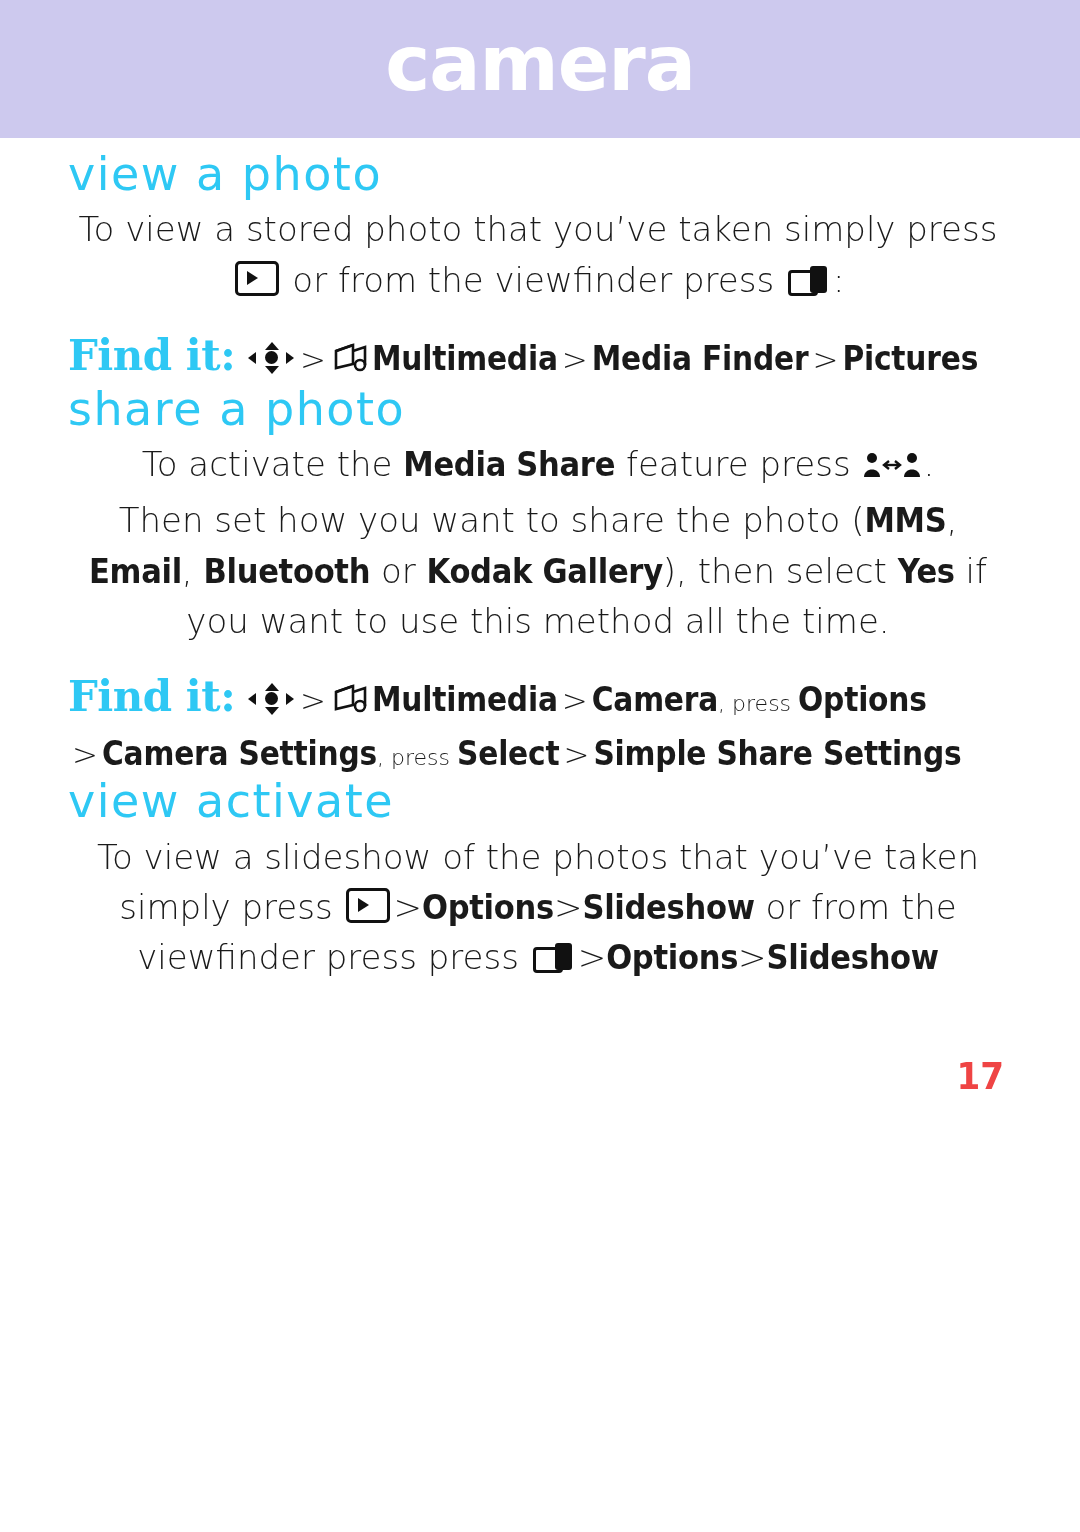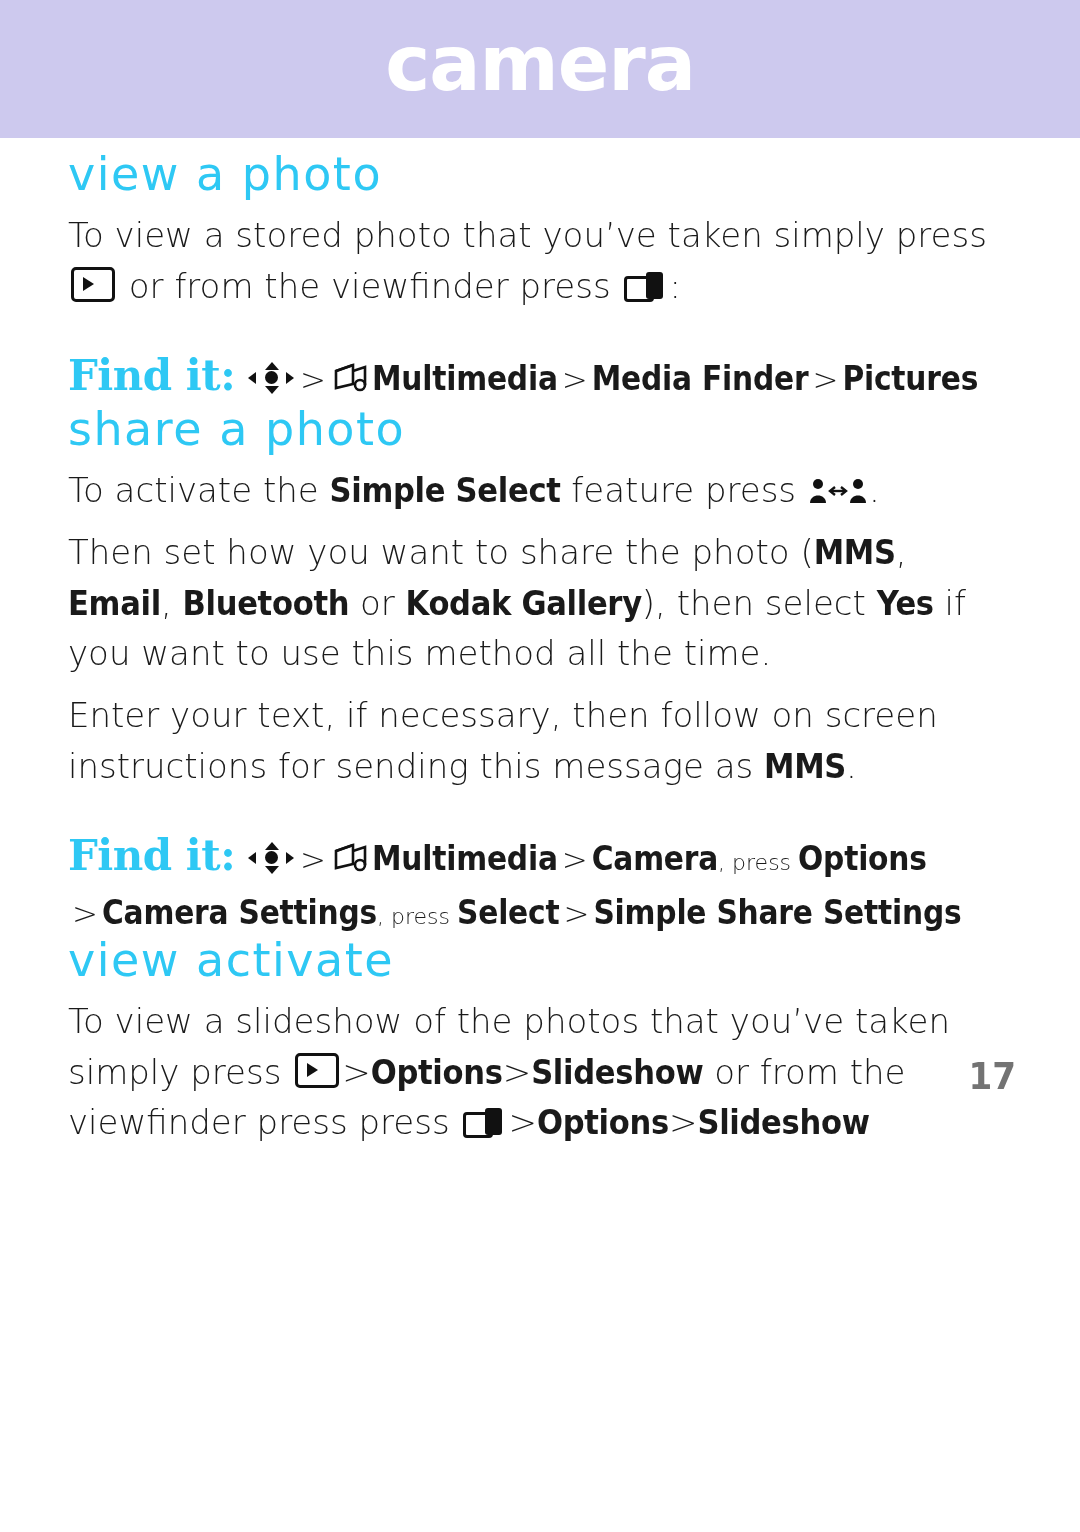--- a/index.html
+++ b/index.html
@@ -55,33 +55,34 @@
     font-family: "DejaVu Sans", sans-serif;
   }
   .sec-view-photo { margin-top: 14px; }
   .sec-share-photo { margin-top: 60px; }
   .sec-view-slideshow { margin-top: 52px; }
 
   p.body-text {
     font-size: 34px;
     color: #1a1a1a;
     line-height: 1.48;
-    margin: 12px 0 0 0;
-    font-weight: 300;
+    margin: 6px 0 0 0;
+    font-weight: 300;
+    text-align: center;
   }
 
   .b {
     font-family: "DejaVu Sans Condensed", "DejaVu Sans", sans-serif;
     font-weight: bold;
     letter-spacing: -0.3px;
   }
 
   
   .find-it {
-    margin-top: 36px;
+    margin-top: 22px;
     font-size: 34px;
     line-height: 1.38;
     color: #1a1a1a;
   }
   .find-it .findlabel {
     color: #2ec8f4;
     font-size: 42px;
     font-weight: bold;
     font-family: "DejaVu Serif", serif;
     letter-spacing: -0.5px;
@@ -199,25 +200,25 @@
   
   .ic-share {
     width: 58px; height: 30px;
     margin: 0 2px;
   }
   .ic-share svg { display:block; }
 
   
   .page-number {
     position: absolute;
-    right: 64px;
+    right: 76px;
     bottom: 38px;
     font-size: 38px;
     font-weight: bold;
-    color: #737373;
+    color: #ef4444;
     font-family: "DejaVu Sans Condensed", "DejaVu Sans", sans-serif;
   }
 </style>
 </head>
 <body>
 
 <div class="page">
 
   <div class="header-band">
     <div class="header-title">camera</div>
@@ -235,33 +236,32 @@
               <path d="M3 9 L20 3 L20 22 L3 26 Z" fill="none" stroke="#111" stroke-width="2.6"></path>
               <path d="M3 9 L20 3" fill="none" stroke="#111" stroke-width="2.6"></path>
               <circle cx="27" cy="23" r="5" fill="none" stroke="#111" stroke-width="2.6"></circle>
               <path d="M32 23 L32 5 L20 9" fill="none" stroke="#111" stroke-width="2.6"></path>
             </svg></span><span class="cond">Multimedia</span><span class="sep">&gt;</span><span class="cond">Media Finder</span><span class="sep">&gt;</span><span class="cond">Pictures</span>
       </div>
     </div>
 
     <h2 class="section-heading sec-share-photo">share a photo</h2>
 
-    <p class="body-text"><span>To activate the </span><span class="b">Simple Select</span><span> feature press </span><span class="icon ic-share"><svg width="58" height="30" viewBox="0 0 58 30">
+    <p class="body-text"><span>To activate the </span><span class="b">Media Share</span><span> feature press </span><span class="icon ic-share"><svg width="58" height="30" viewBox="0 0 58 30">
             <circle cx="9" cy="8" r="5" fill="#111"></circle>
             <path d="M1 27 C1 17 17 17 17 27 Z" fill="#111"></path>
             <circle cx="49" cy="8" r="5" fill="#111"></circle>
             <path d="M41 27 C41 17 57 17 57 27 Z" fill="#111"></path>
             <path d="M22 15 L36 15" stroke="#111" stroke-width="2.4"></path>
             <path d="M26 11 L21 15 L26 19" fill="none" stroke="#111" stroke-width="2.4"></path>
             <path d="M32 11 L37 15 L32 19" fill="none" stroke="#111" stroke-width="2.4"></path>
           </svg></span><span>.</span></p>
 
     <p class="body-text"><span>Then set how you want to share the photo (</span><span class="b">MMS</span><span>, </span><span class="b">Email</span><span>, </span><span class="b">Bluetooth</span><span> or </span><span class="b">Kodak Gallery</span><span>), then select </span><span class="b">Yes</span><span> if you want to use this method all the time.</span></p>
 
-    <p class="body-text"><span>Enter your text, if necessary, then follow on screen instructions for sending this message as </span><span class="b">MMS</span><span>.</span></p>
 
 
     <div class="find-it">
       <div><span class="findlabel">Find it:</span>
         <span class="icon ic-nav"><span class="ar-u"></span><span class="ar-d"></span><span class="ar-l"></span><span class="ar-r"></span><span class="dot"></span></span><span class="sep">&gt;</span><span class="icon ic-media"><svg width="36" height="32" viewBox="0 0 36 32">
               <path d="M3 9 L20 3 L20 22 L3 26 Z" fill="none" stroke="#111" stroke-width="2.6"></path>
               <path d="M3 9 L20 3" fill="none" stroke="#111" stroke-width="2.6"></path>
               <circle cx="27" cy="23" r="5" fill="none" stroke="#111" stroke-width="2.6"></circle>
               <path d="M32 23 L32 5 L20 9" fill="none" stroke="#111" stroke-width="2.6"></path>
             </svg></span><span class="cond">Multimedia</span><span class="sep">&gt;</span><span class="cond">Camera</span><span class="reg">, press </span><span class="cond">Options</span>

